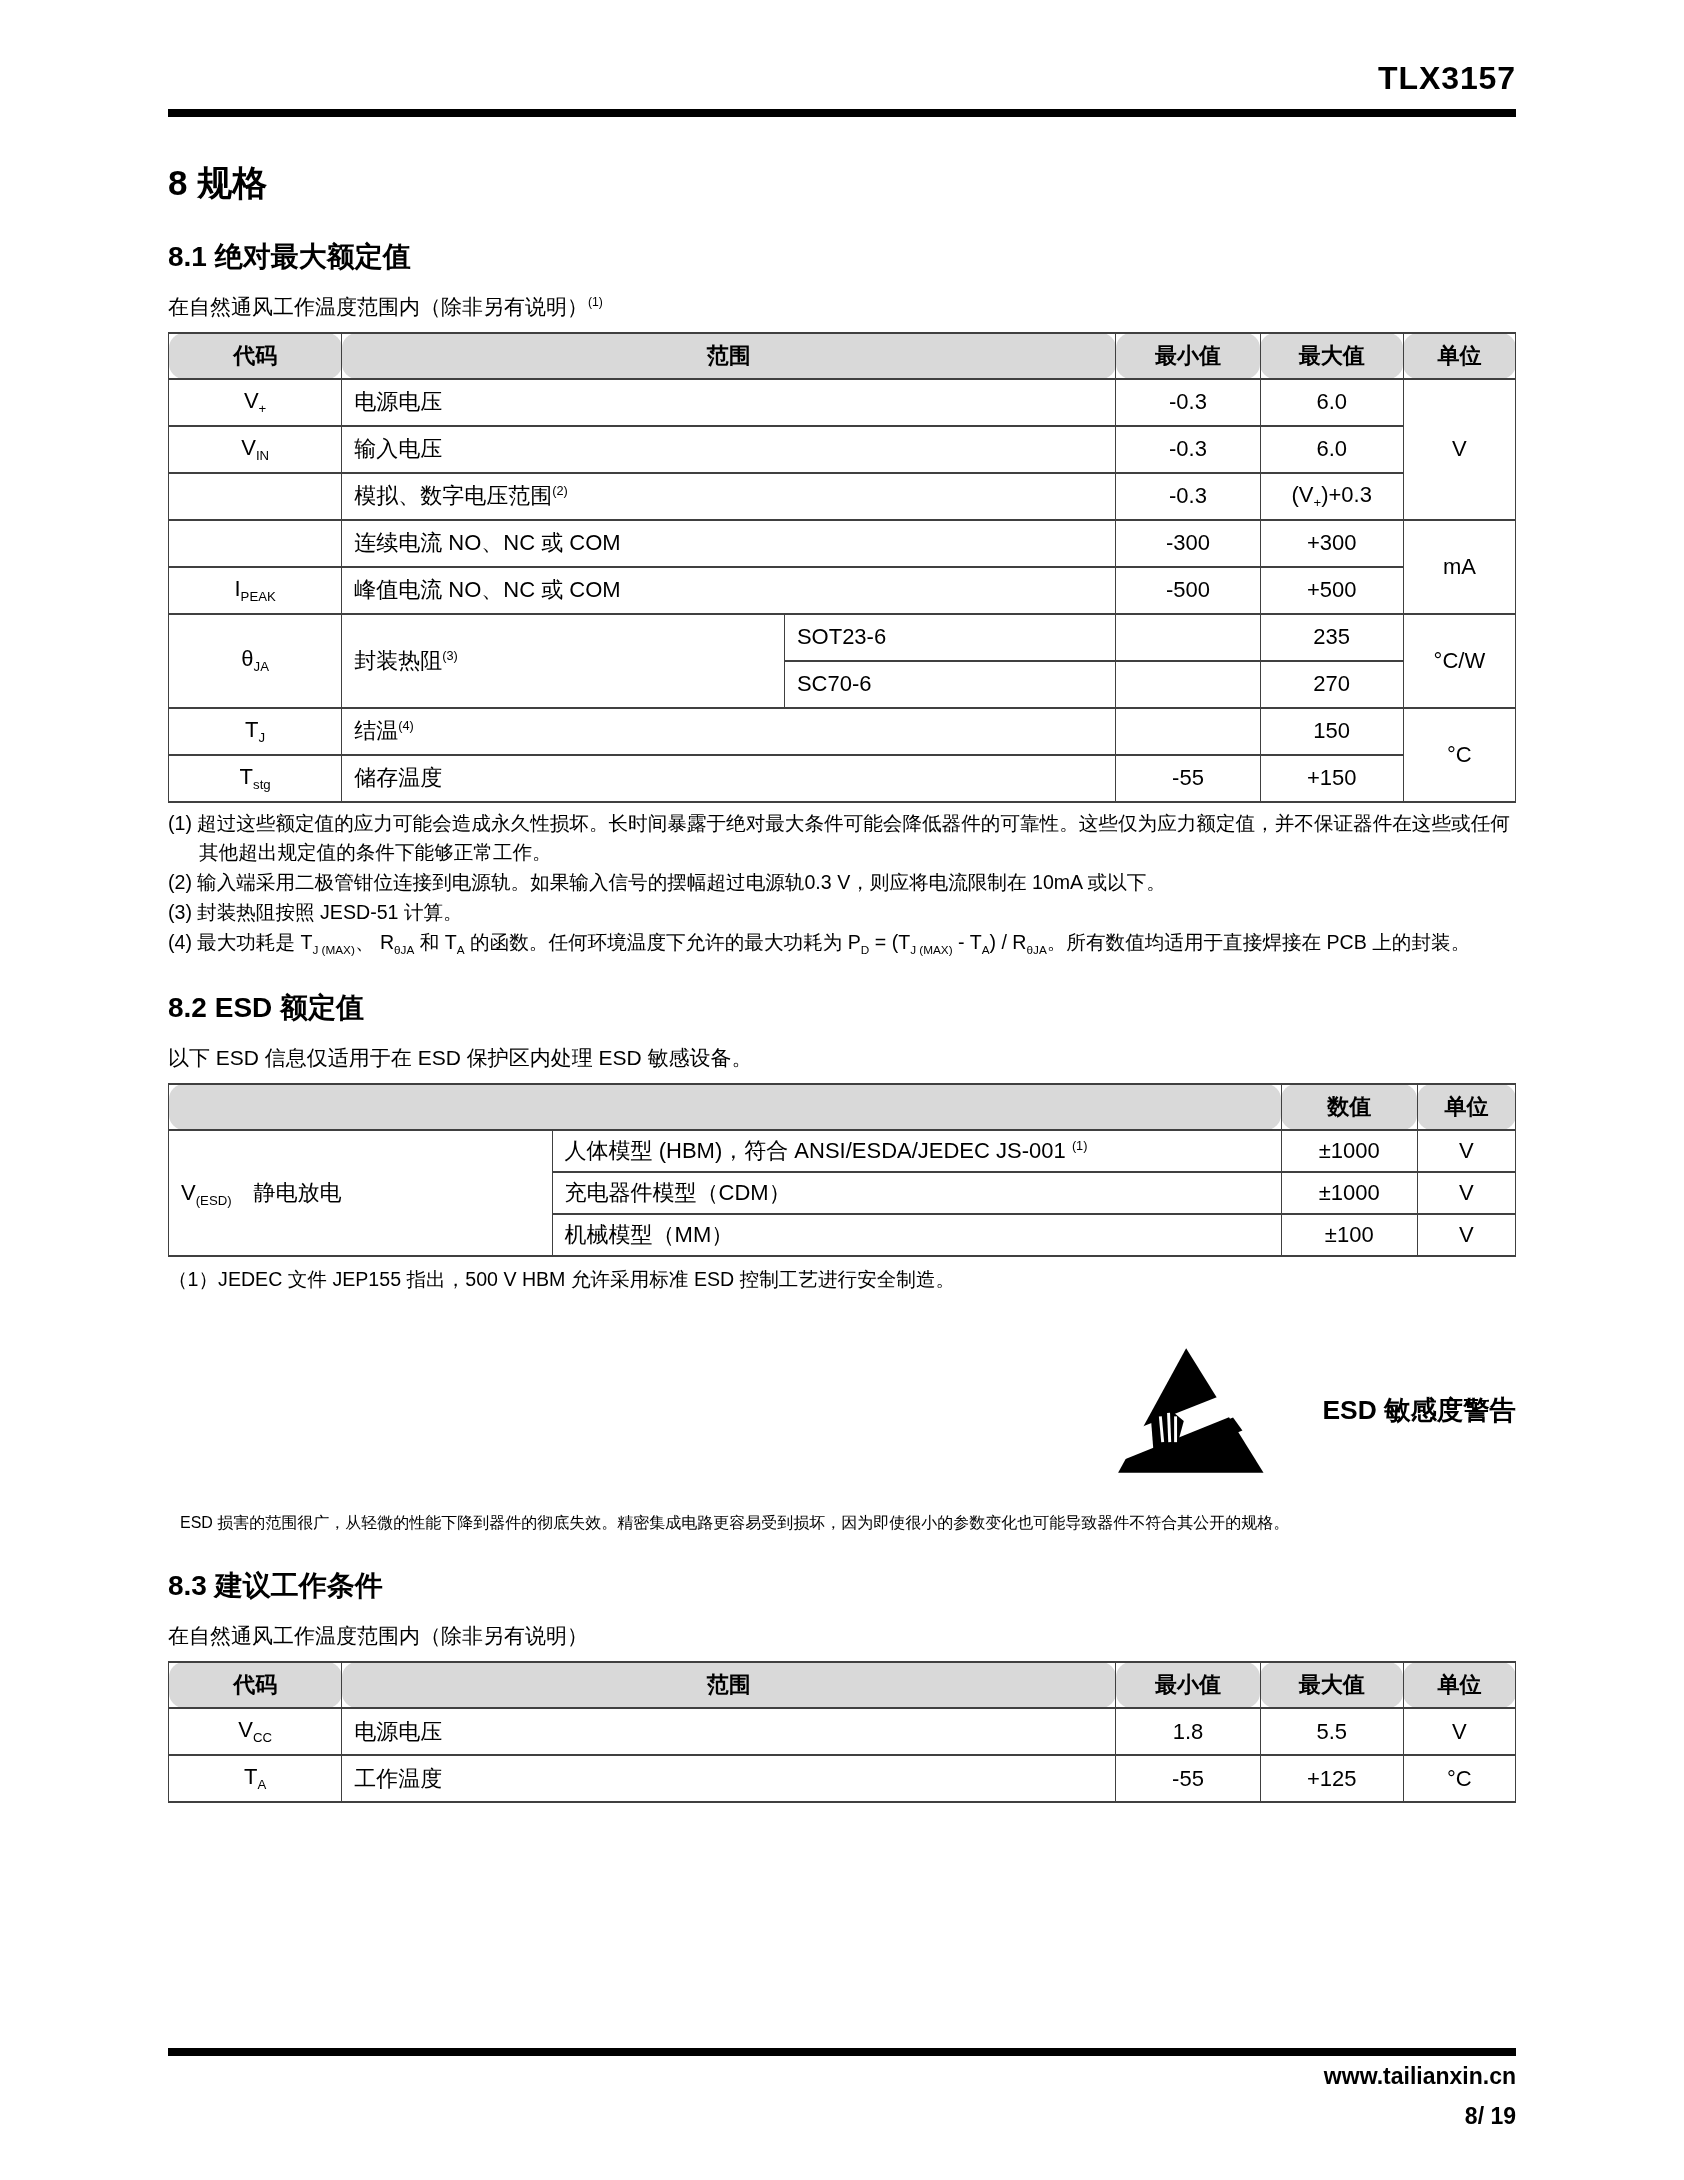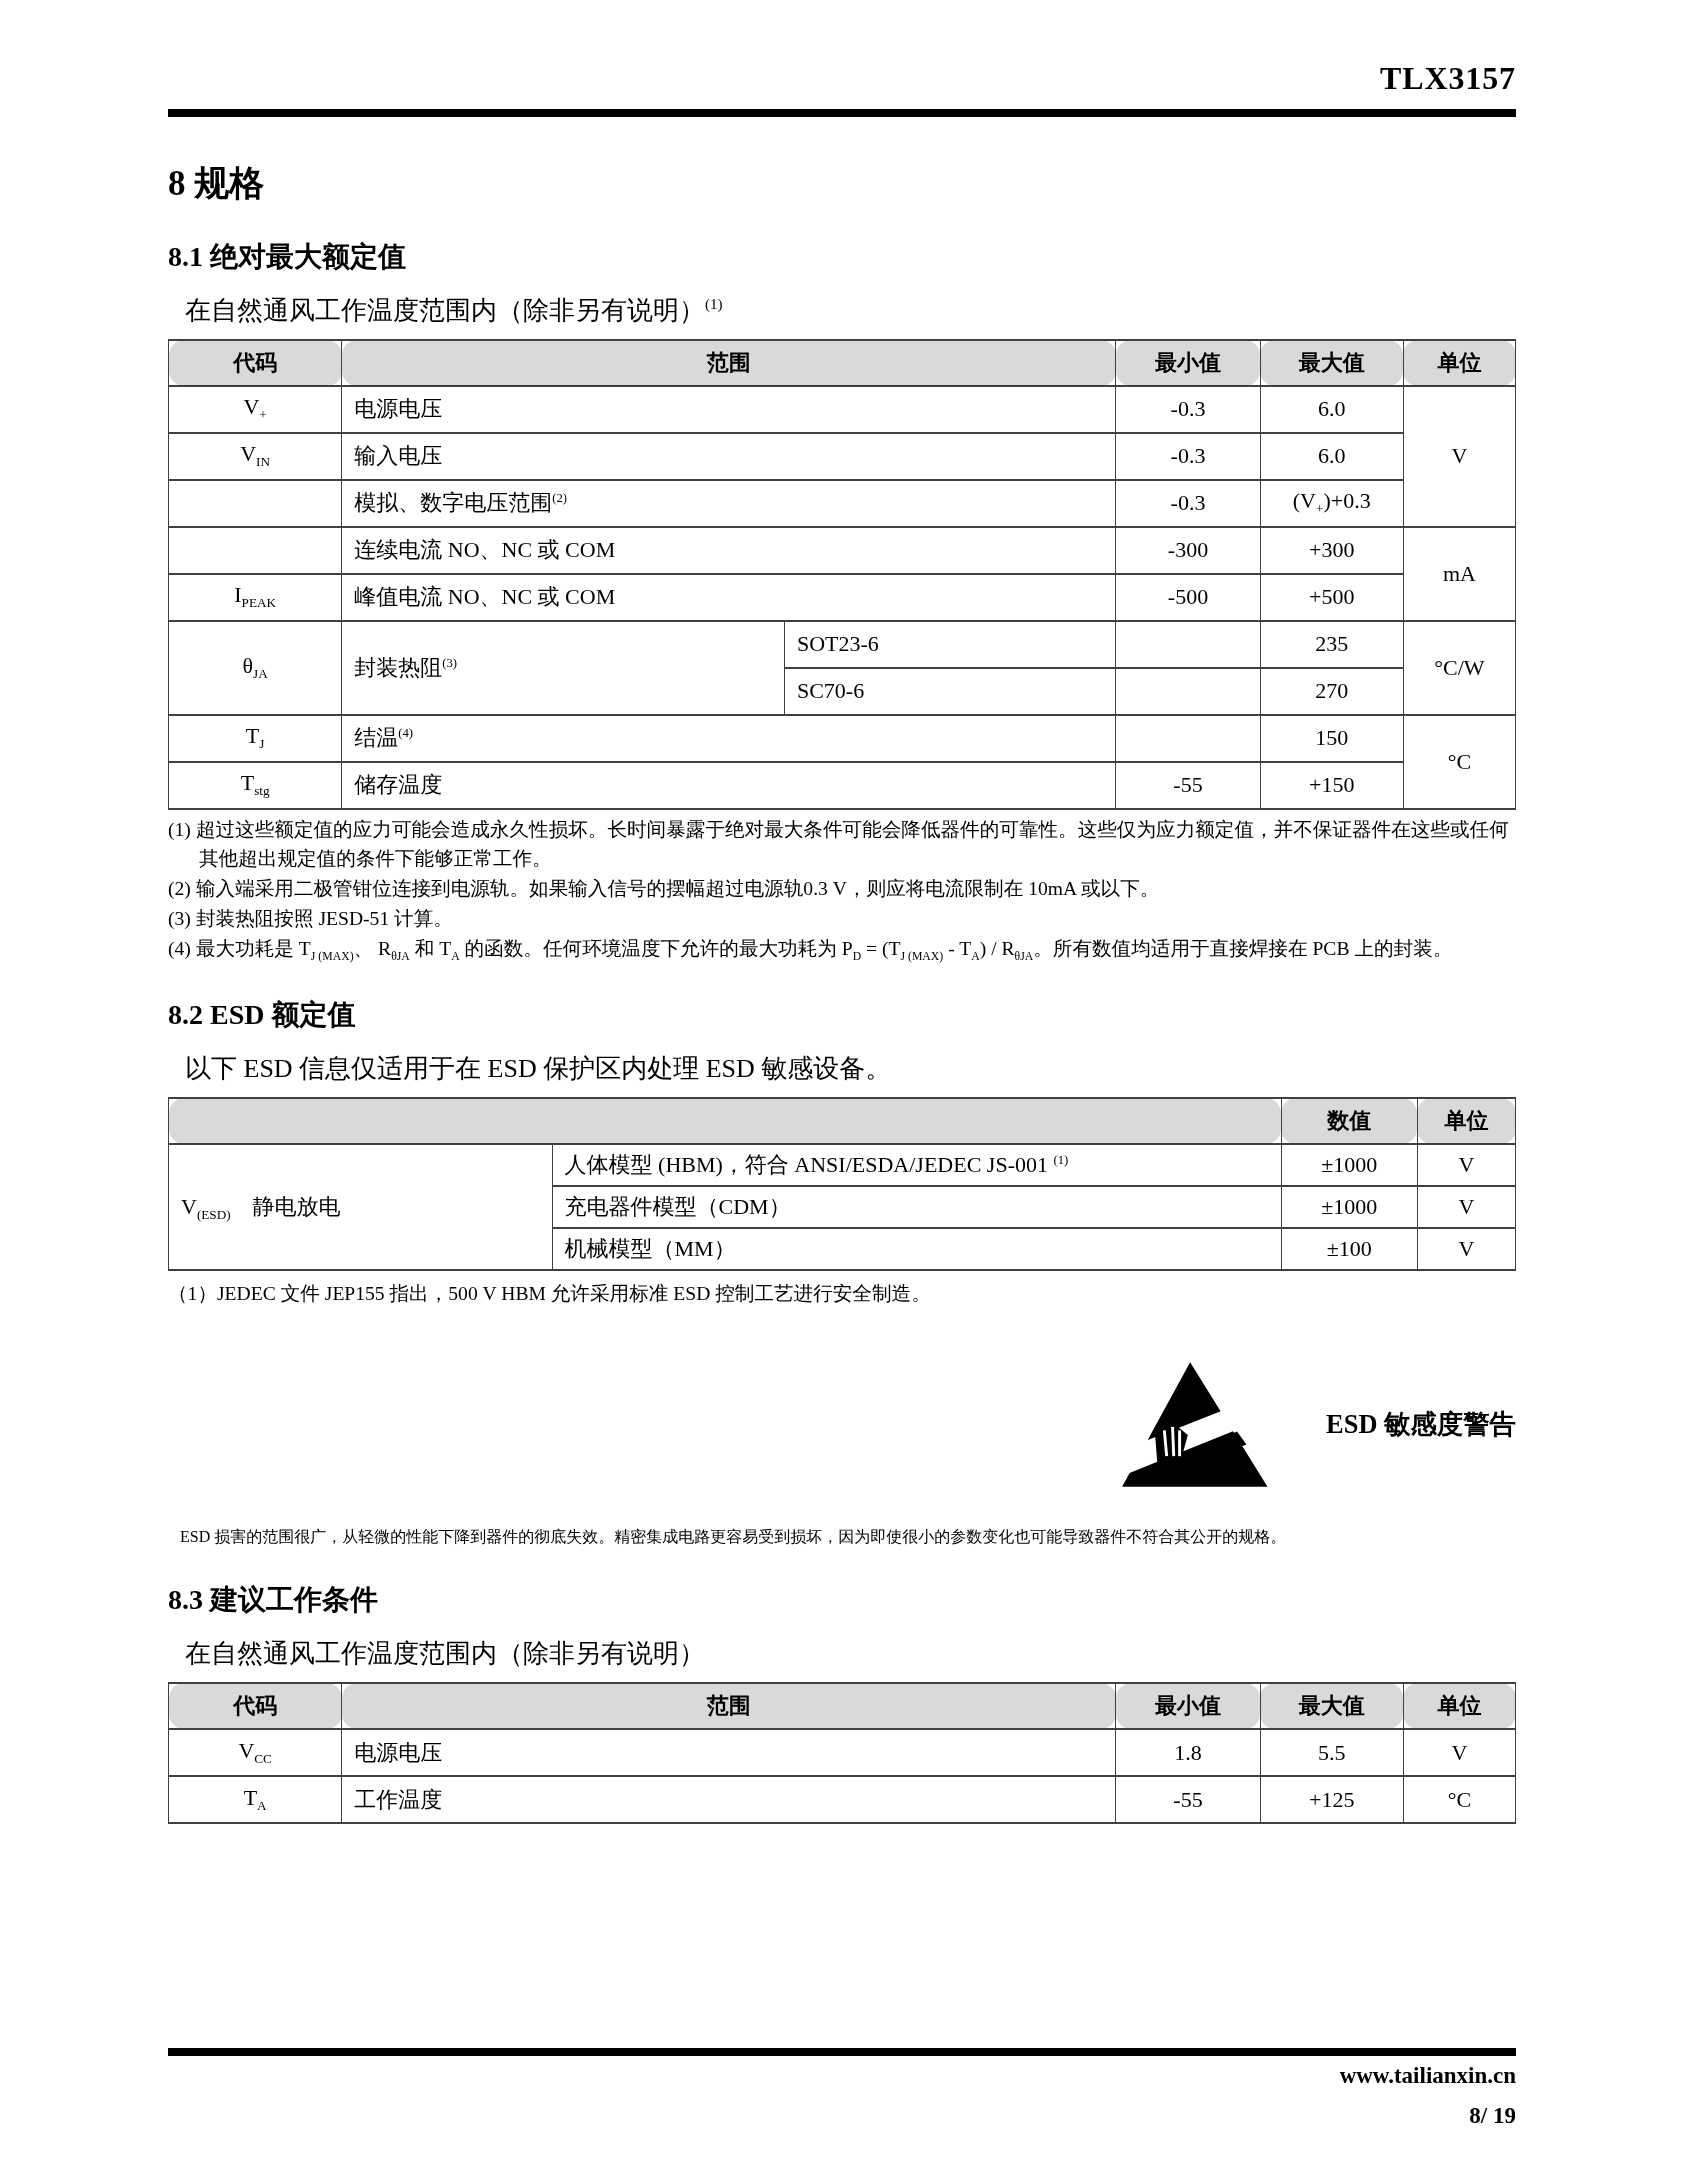--- a/index.html
+++ b/index.html
@@ -1,28 +1,28 @@
 <!DOCTYPE html>
 <html style="font-size:13.6px"><head>
 <meta charset="utf-8">
 <style>
   html,body{margin:0;padding:0;background:#fff;}
   body{font-family:"Liberation Sans","DejaVu Sans",sans-serif;color:#000;}
   .page{position:relative;width:1685px;height:2181px;background:#fff;box-sizing:border-box;
-        padding:60px 169px 0 168px;overflow:hidden;font-family:Liberation Serif, serif;}
+        padding:60px 169px 0 168px;overflow:hidden;}
 
   
   .doc-header{text-align:right;}
   .doc-number{font-size:32px;font-weight:bold;letter-spacing:0.9px;}
   .header-rule{margin-top:12px;height:7.7px;background:#000;}
 
   
   h1.sec{font-size:35px;font-weight:bold;margin:43px 0 0 0;}
   h2.sec{font-size:28px;font-weight:bold;margin:31px 0 0 0;}
-  .cond{font-size:26px;margin:17px 0 11px 17px;}
+  .cond{font-size:21px;margin:17px 0 11px 0;}
 
   
   table.spec{border-collapse:collapse;width:100%;font-size:22px;table-layout:fixed;}
   table.spec th,table.spec td{
     border-top:2.6px double #404040;border-bottom:2.6px double #404040;
     border-left:1.7px solid #404040;border-right:1.7px solid #404040;
     padding:0 12px;height:45px;text-align:center;overflow:hidden;}
   table.spec thead th{background:#d9d9d9;font-weight:bold;height:44px;border-radius:15px;}
   table.spec td.left{text-align:left;}
   table.esd td{height:40px;}

